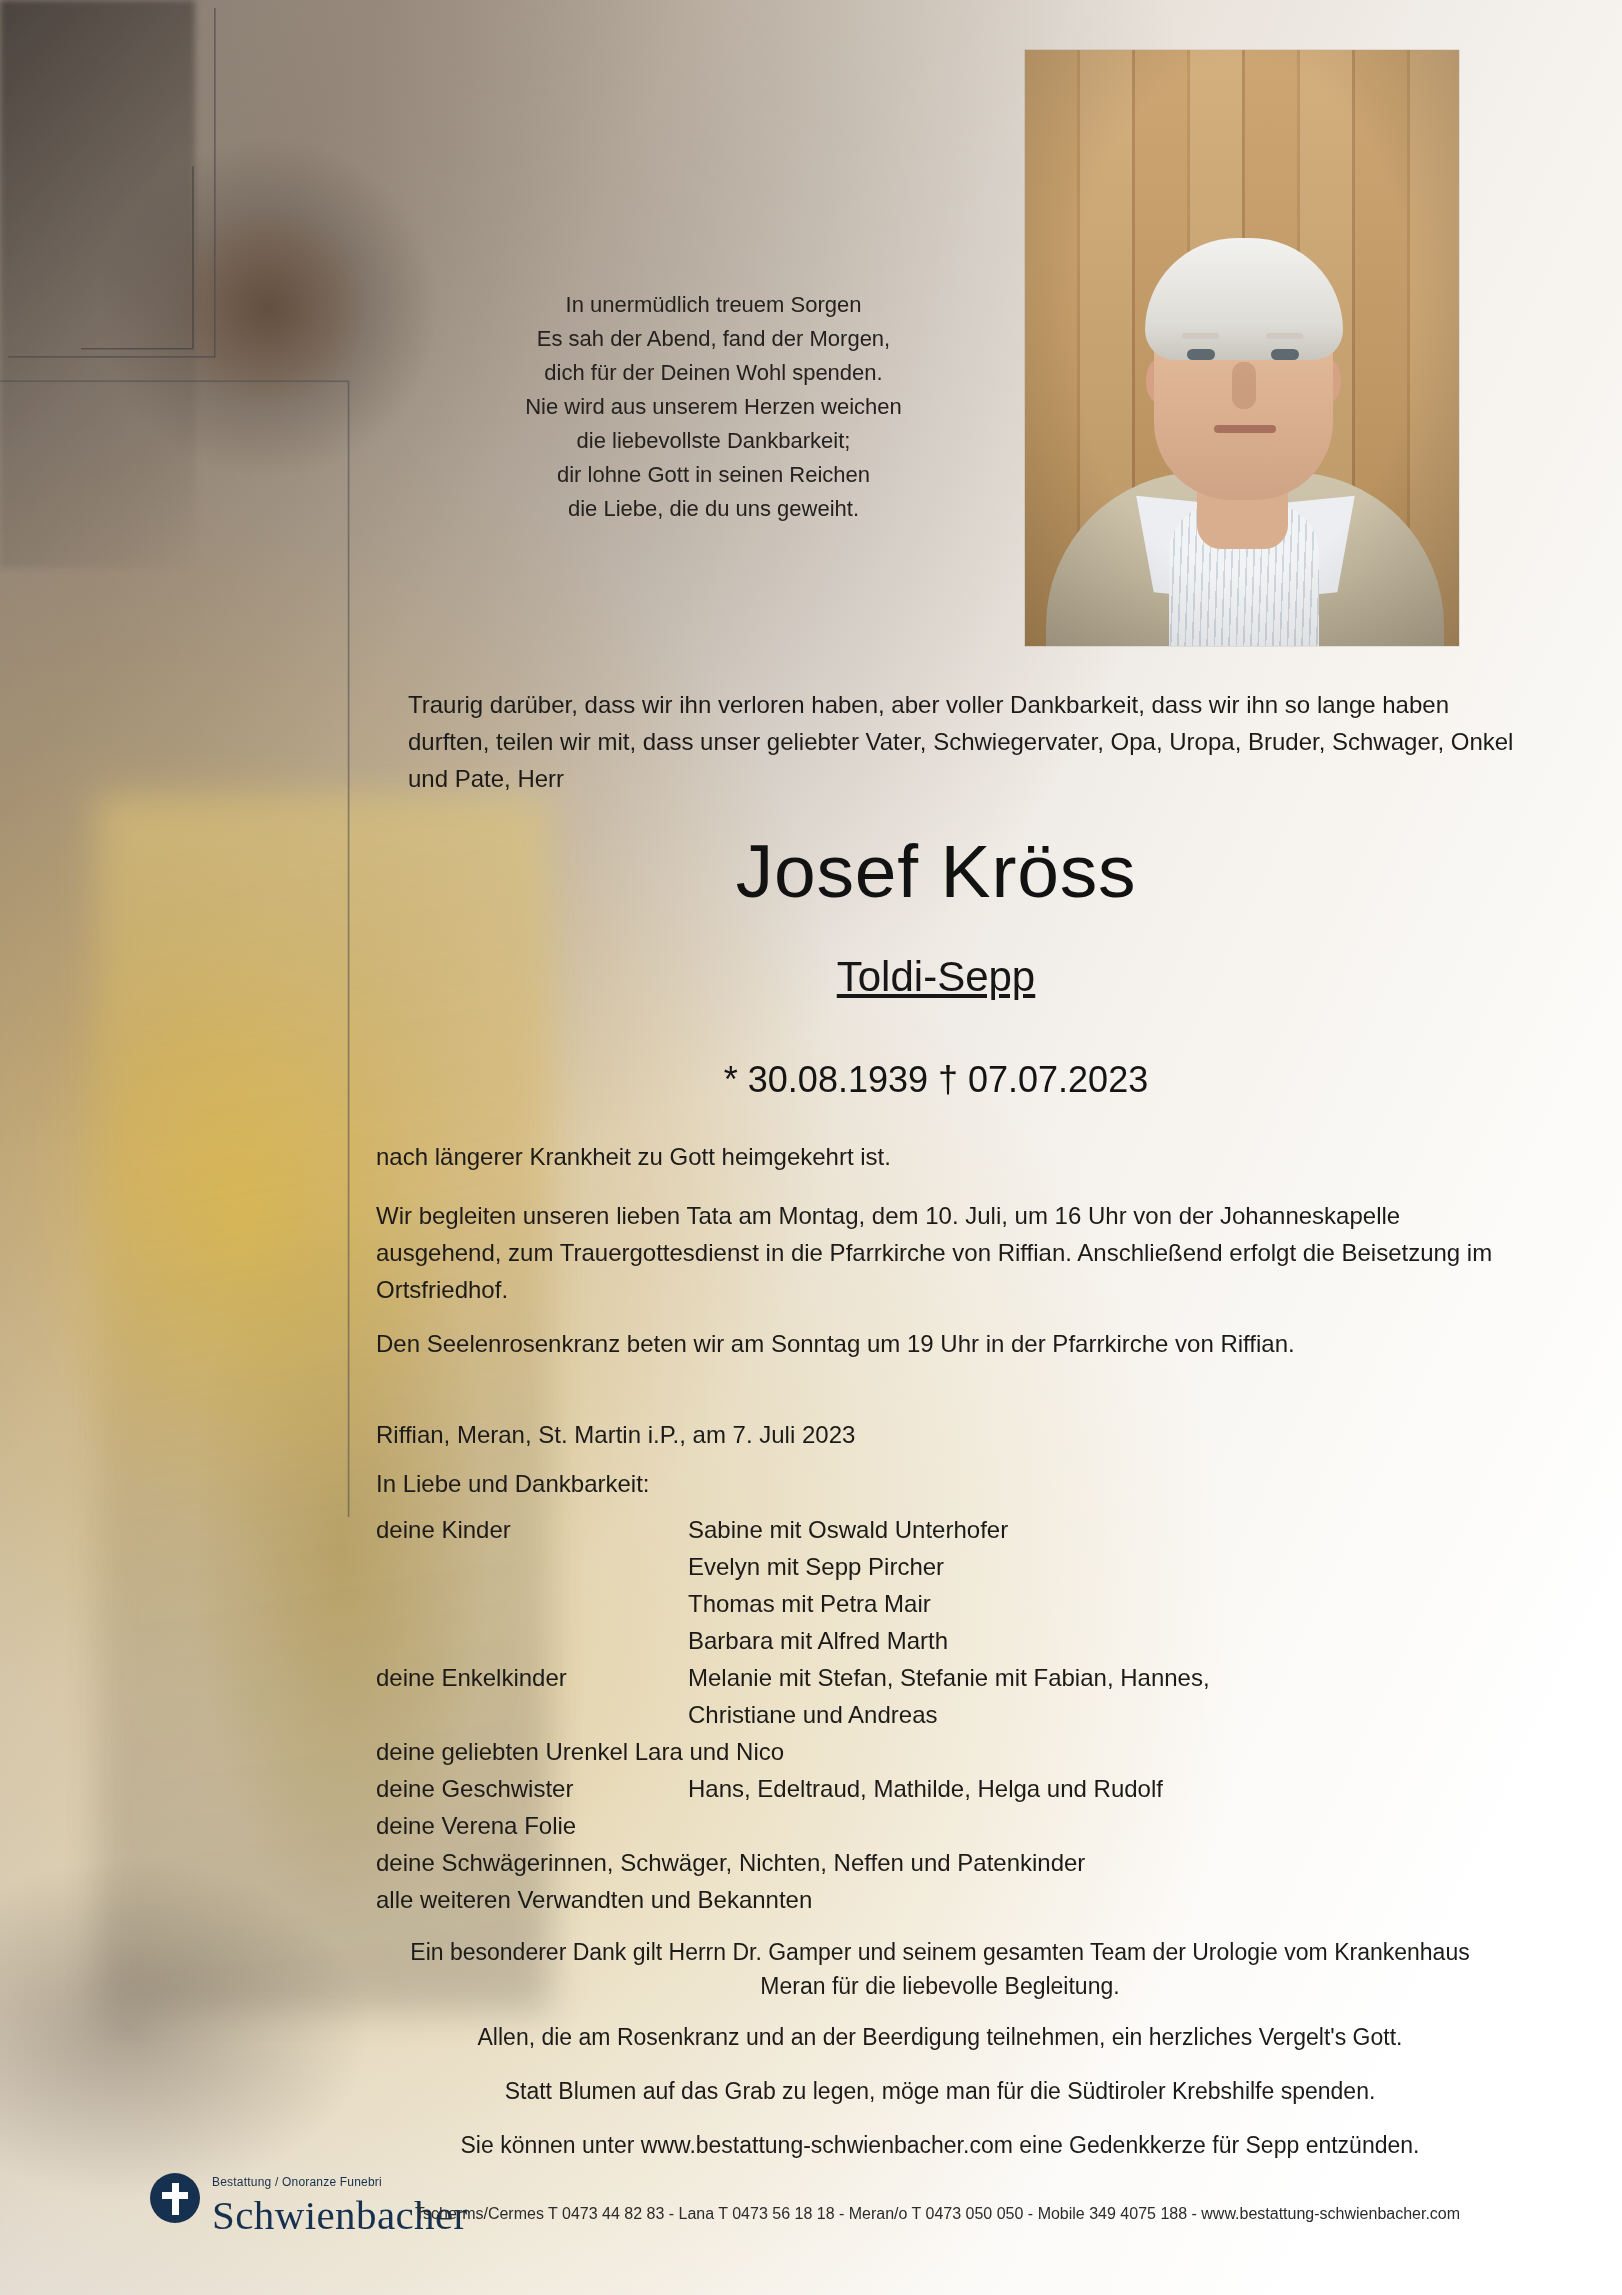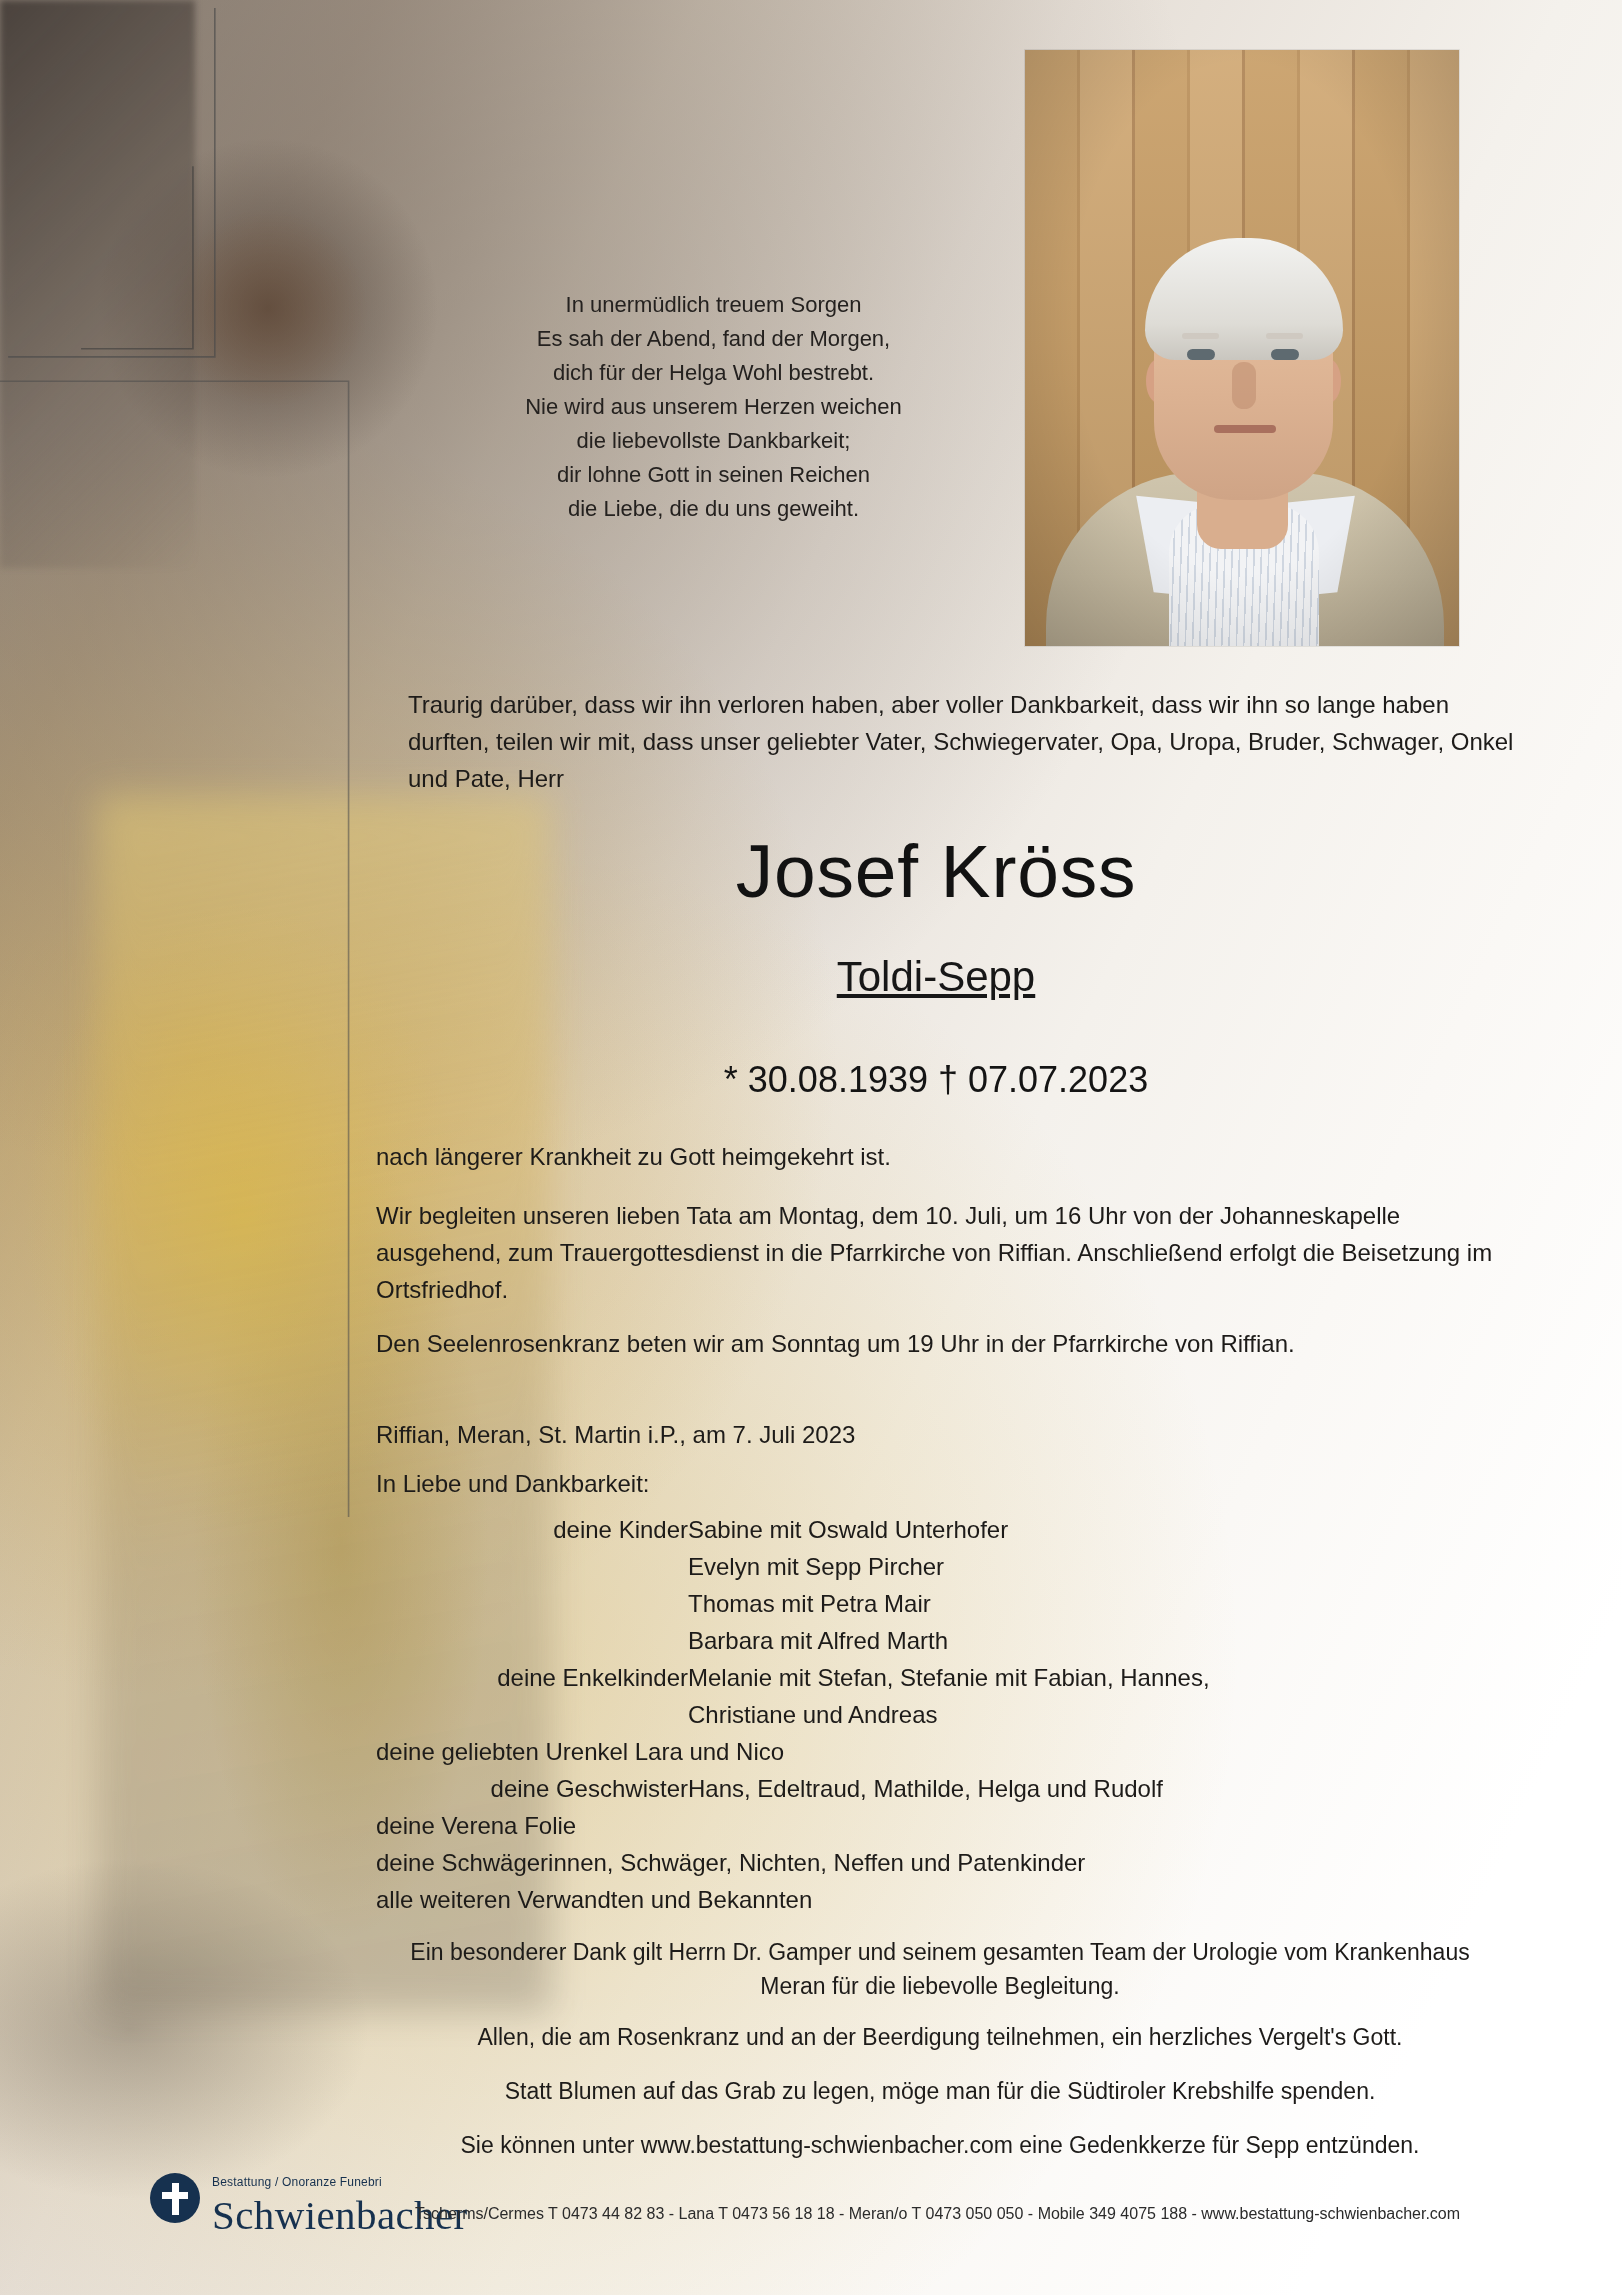--- a/index.html
+++ b/index.html
@@ -270,21 +270,21 @@
     top: 1511px;
     width: 1128px;
     font-size: 24px;
     line-height: 37px;
     color: #1d1b19;
   }
   .fam-row {
     display: flex;
     align-items: flex-start;
   }
-  .fam-label { width: 312px; flex: 0 0 312px; text-align: right; }
+  .fam-label { width: 312px; flex: 0 0 312px; }
   .fam-value { flex: 1 1 auto; }
   .fam-row.full .fam-label { width: auto; flex: 0 0 auto; }
   .fam-row.full .fam-value { margin-left: 6.5px; }
 
   .closing {
     position: absolute;
     left: 376px;
     width: 1128px;
     text-align: center;
     font-size: 23px;
@@ -387,21 +387,21 @@
       <div class="mouth"></div>
     </div>
     <div class="photo-vignette"></div>
   </div>
 
   <div class="content">
 
     <div class="poem">
       <div>In unermüdlich treuem Sorgen</div>
       <div>Es sah der Abend, fand der Morgen,</div>
-      <div>dich für der Helga Wohl bestrebt.</div>
+      <div>dich für der Deinen Wohl spenden.</div>
       <div>Nie wird aus unserem Herzen weichen</div>
       <div>die liebevollste Dankbarkeit;</div>
       <div>dir lohne Gott in seinen Reichen</div>
       <div>die Liebe, die du uns geweiht.</div>
     </div>
 
     <div class="intro">Traurig darüber, dass wir ihn verloren haben, aber voller Dankbarkeit, dass wir ihn so lange haben durften, teilen wir mit, dass unser geliebter Vater, Schwiegervater, Opa, Uropa, Bruder, Schwager, Onkel und Pate, Herr</div>
 
     <div class="name">Josef Kröss</div>
     <div class="nickname">Toldi-Sepp</div>

